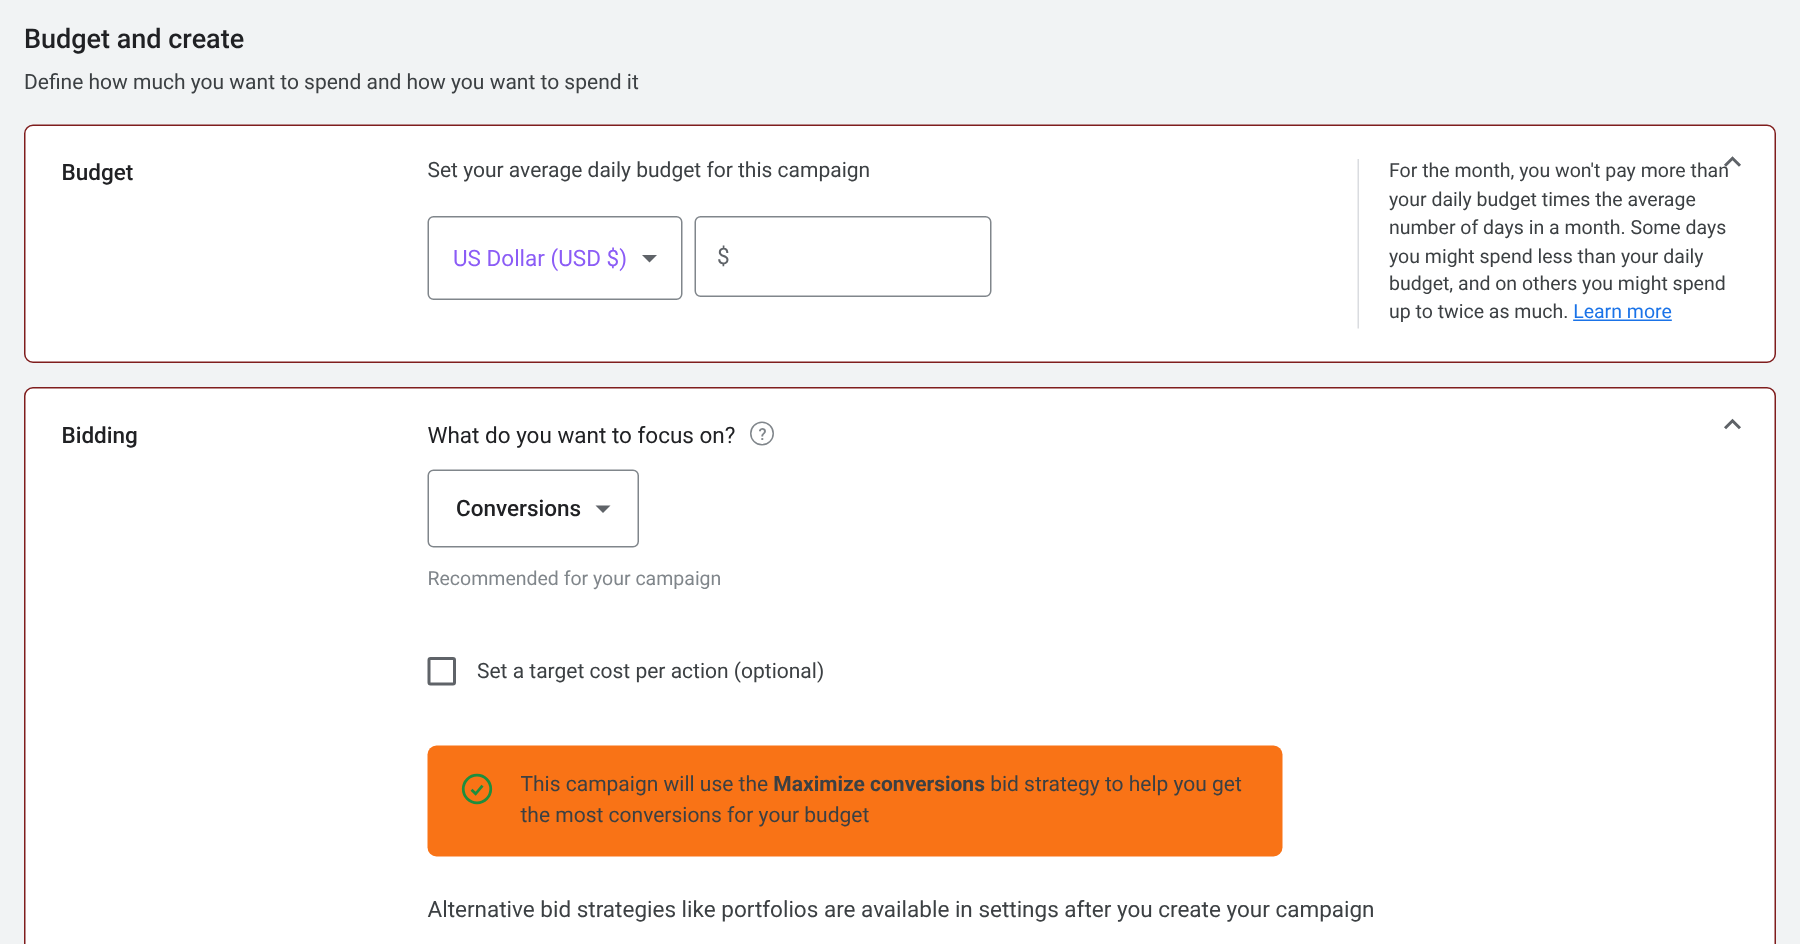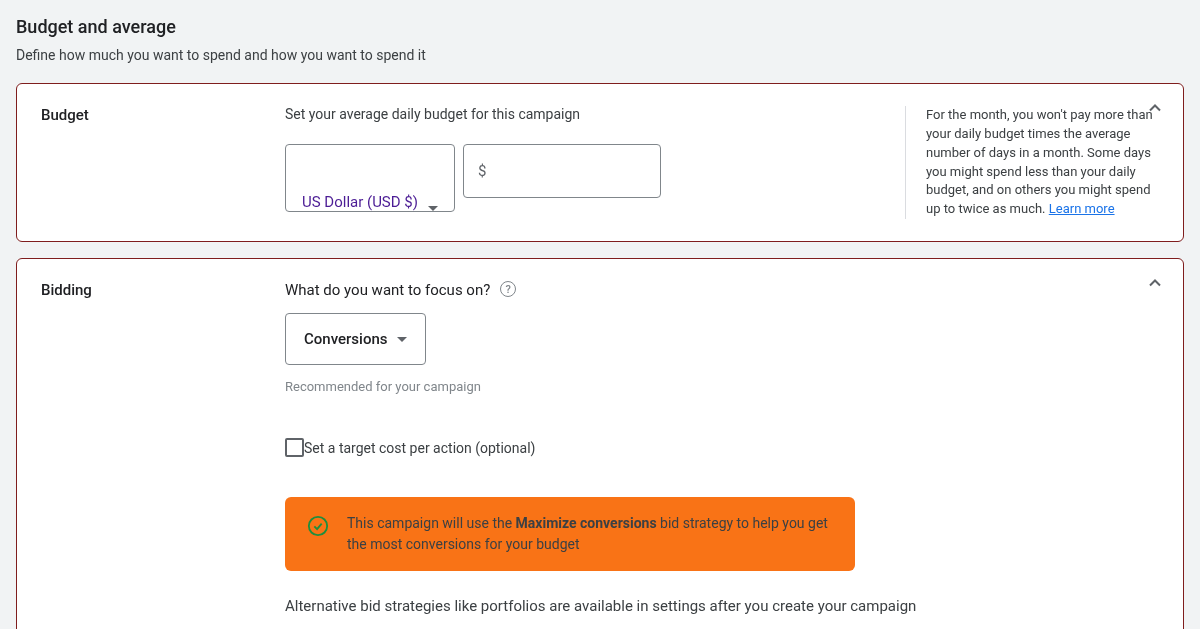--- a/index.html
+++ b/index.html
@@ -52,27 +52,27 @@
       font-size: 14px;
       color: #3c4043;
       margin-bottom: 22px;
     }
     .input-row {
       display: flex;
       gap: 8px;
     }
     .dropdown {
       display: inline-flex;
-      align-items: flex-end;
-      height: 68px;
+      align-items: center;
+      height: 56px;
       padding: 0 16px;
       border: 1px solid #80868b;
       border-radius: 4px;
       font-size: 15px;
-      color: #4c1d95;
+      color: #8b5cf6;
       cursor: pointer;
       background: #fff;
       gap: 10px;
     }
     .amount-input {
       display: inline-flex;
       align-items: center;
       height: 54px;
       width: 198px;
       border: 1px solid #80868b;
@@ -145,20 +145,21 @@
       font-weight: 500;
     }
     .recommended-text {
       font-size: 13px;
       color: #80868b;
       margin-top: 14px;
     }
     .checkbox-row {
       display: flex;
       align-items: center;
+      gap: 14px;
       margin-top: 44px;
       margin-bottom: 40px;
     }
     .checkbox {
       width: 19px;
       height: 19px;
       border: 2px solid #5f6368;
       border-radius: 2px;
       cursor: pointer;
     }
@@ -196,21 +197,21 @@
       border-right: 5px solid transparent;
       border-top: 5px solid #5f6368;
     }
     .bidding-content {
       padding-right: 60px;
     }
   </style>
 </head>
 <body>
 
-<div class="page-title">Budget and average</div>
+<div class="page-title">Budget and create</div>
 <div class="page-subtitle">Define how much you want to spend and how you want to spend it</div>
 
 <div class="card">
   <div class="collapse-btn">
     <svg width="20" height="20" viewBox="0 0 24 24" fill="none" stroke="#5f6368" stroke-width="2.4">
         <polyline points="6 15 12 9 18 15"></polyline>
       </svg>
   </div>
   <div class="card-body">
     <div class="section-name-col">

